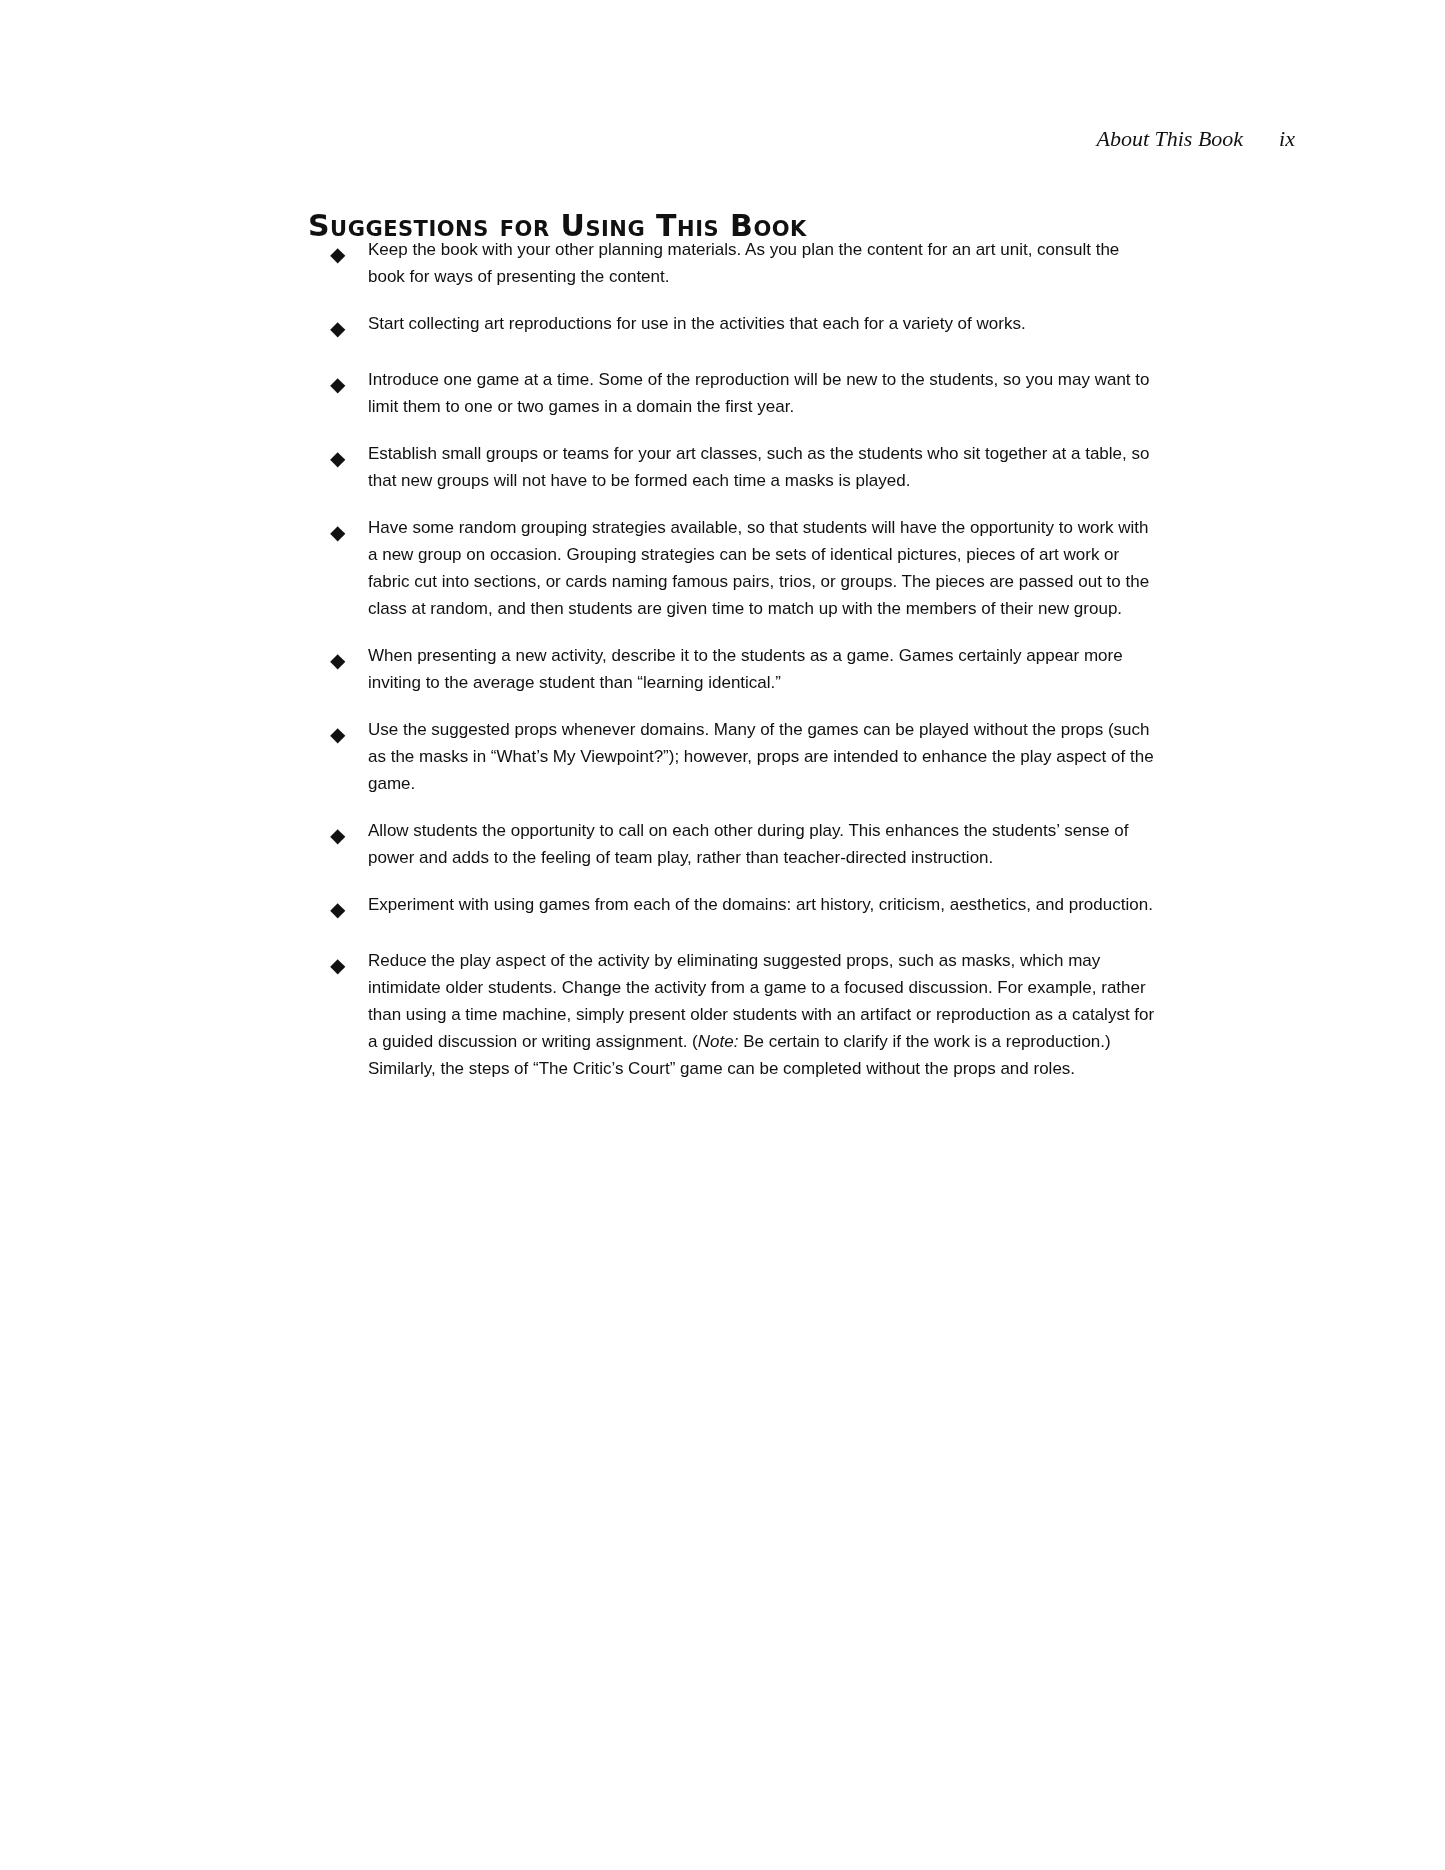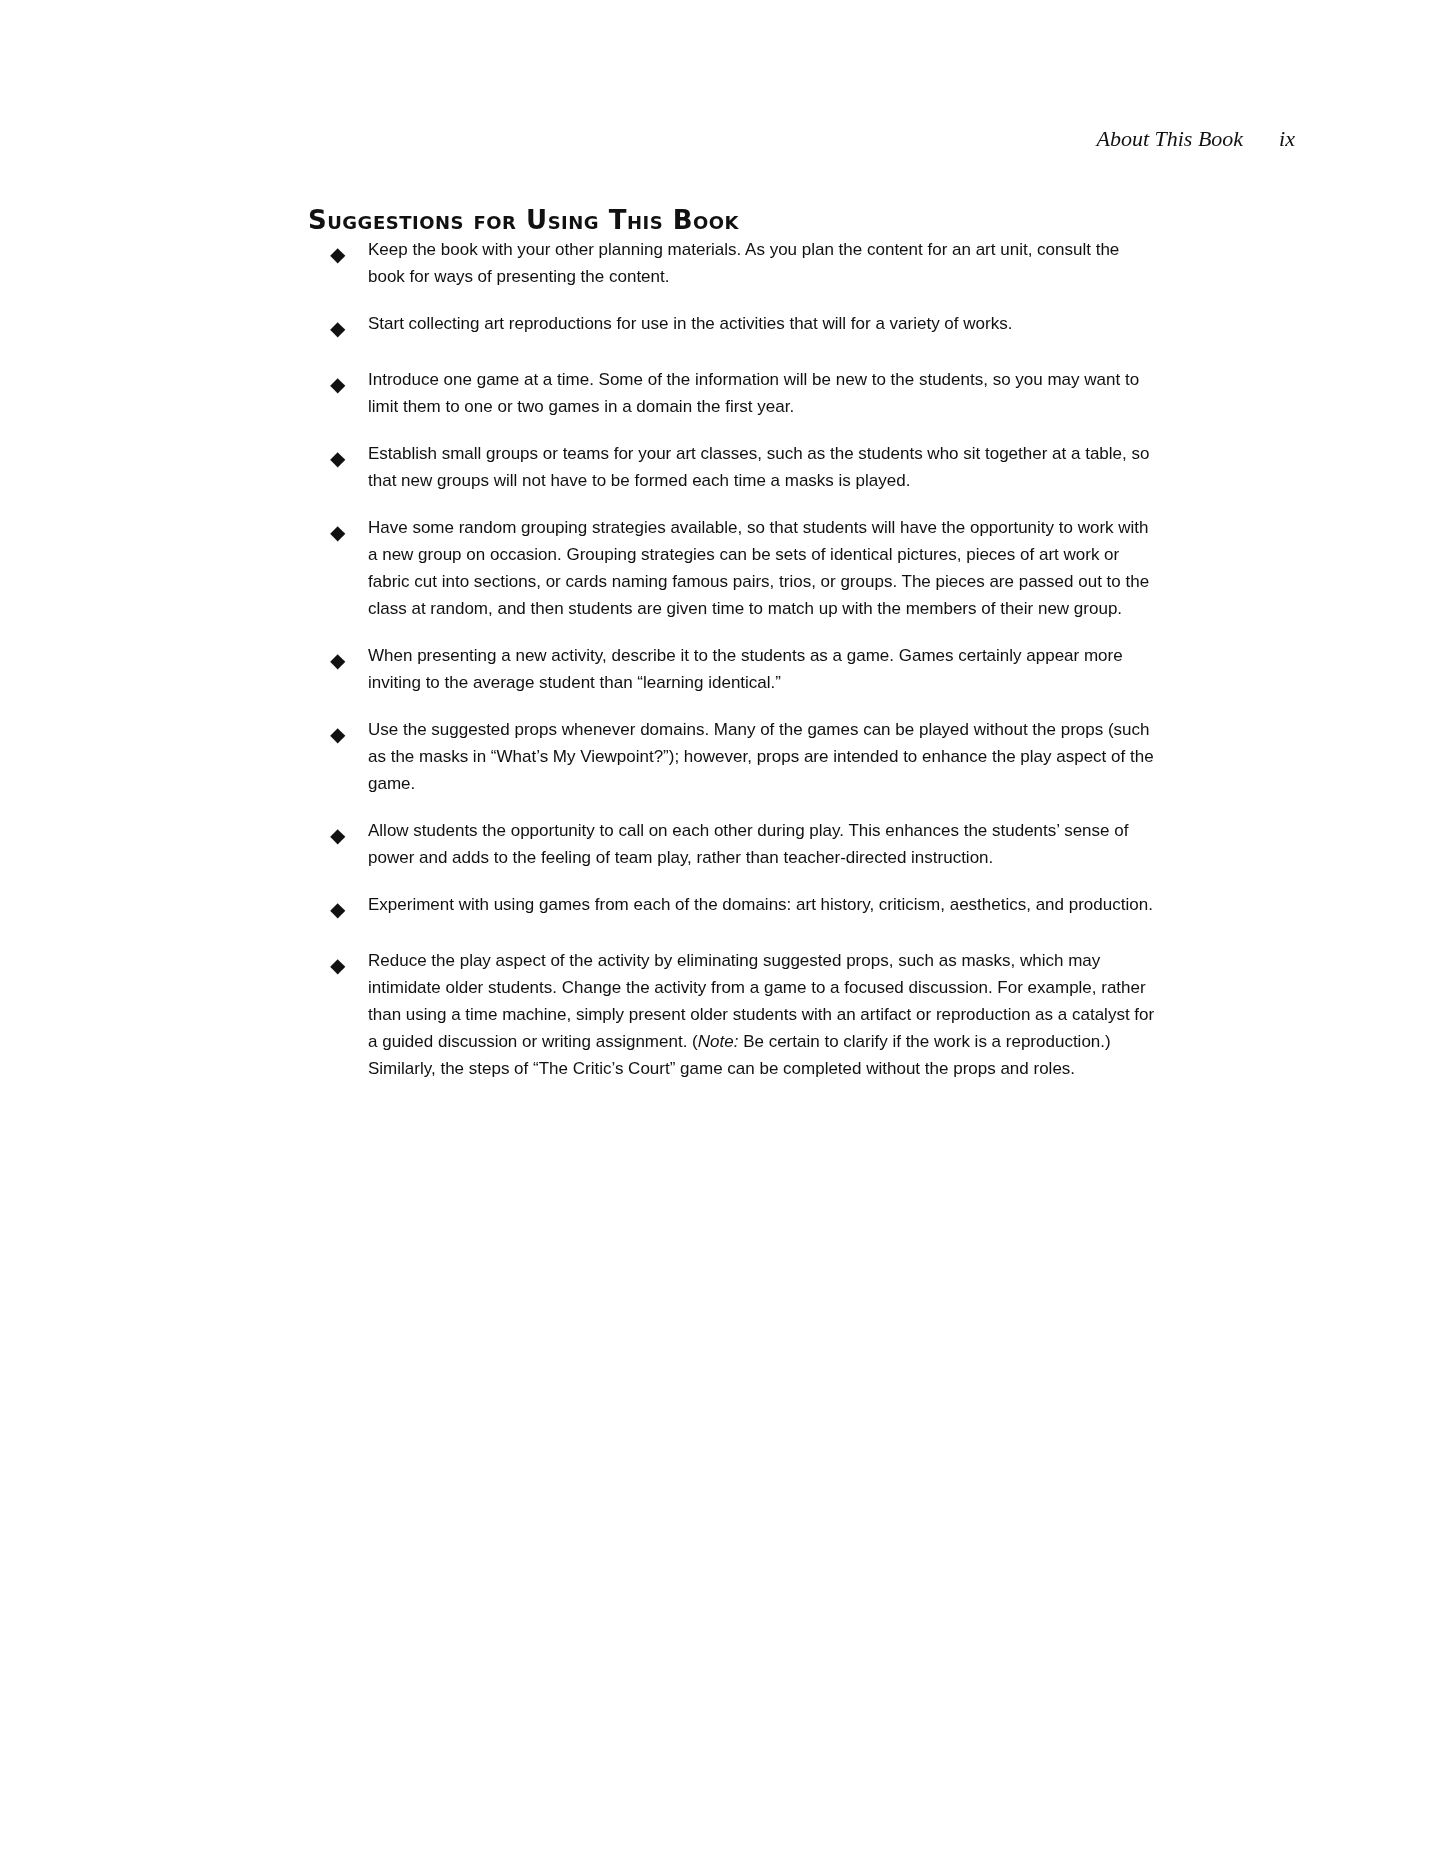--- a/index.html
+++ b/index.html
@@ -24,21 +24,21 @@
       display: flex;
       gap: 36px;
       align-items: flex-start;
     }
     .section-title {
       position: absolute;
       top: 183px;
       left: 308px;
       font-family: "DejaVu Sans", sans-serif;
       font-weight: bold;
-      font-size: 26px;
+      font-size: 30px;
       letter-spacing: 0.5px;
       font-variant: small-caps;
       text-transform: none;
     }
     .list {
       position: absolute;
       top: 236px;
       left: 330px;
       width: 830px;
       margin: 0;
@@ -78,25 +78,25 @@
 
 <h2 class="section-title">Suggestions for Using This Book</h2>
 
 <ul class="list">
   <li class="item">
     <span class="bullet">◆</span>
     <span class="item-text">Keep the book with your other planning materials. As you plan the content for an art unit, consult the book for ways of presenting the content.</span>
   </li>
   <li class="item">
     <span class="bullet">◆</span>
-    <span class="item-text">Start collecting art reproductions for use in the activities that will for a variety of works.</span>
+    <span class="item-text">Start collecting art reproductions for use in the activities that each for a variety of works.</span>
   </li>
   <li class="item">
     <span class="bullet">◆</span>
-    <span class="item-text">Introduce one game at a time. Some of the information will be new to the students, so you may want to limit them to one or two games in a domain the first year.</span>
+    <span class="item-text">Introduce one game at a time. Some of the reproduction will be new to the students, so you may want to limit them to one or two games in a domain the first year.</span>
   </li>
   <li class="item">
     <span class="bullet">◆</span>
     <span class="item-text">Establish small groups or teams for your art classes, such as the students who sit together at a table, so that new groups will not have to be formed each time a masks is played.</span>
   </li>
   <li class="item">
     <span class="bullet">◆</span>
     <span class="item-text">Have some random grouping strategies available, so that students will have the opportunity to work with a new group on occasion. Grouping strategies can be sets of identical pictures, pieces of art work or fabric cut into sections, or cards naming famous pairs, trios, or groups. The pieces are passed out to the class at random, and then students are given time to match up with the members of their new group.</span>
   </li>
   <li class="item">

